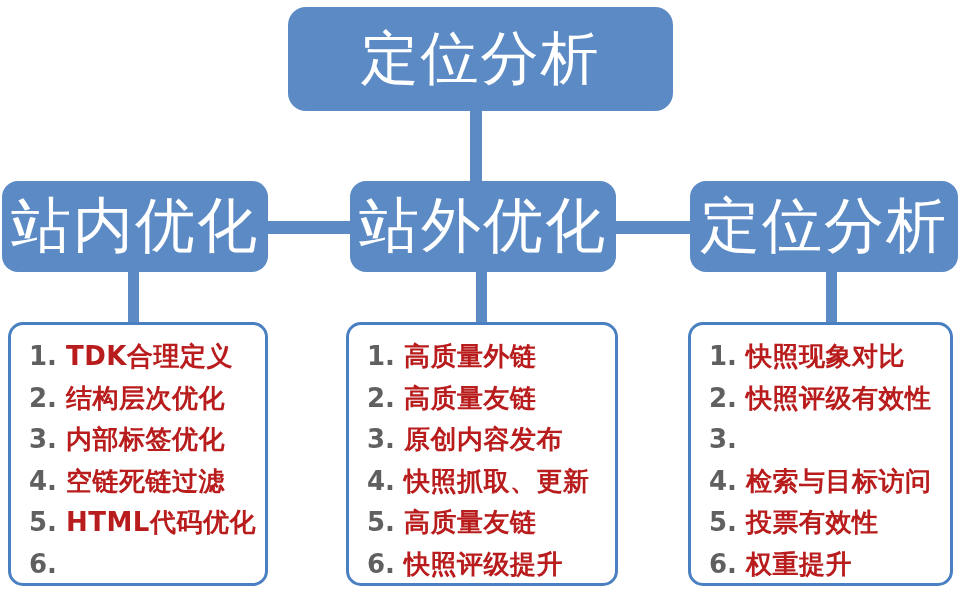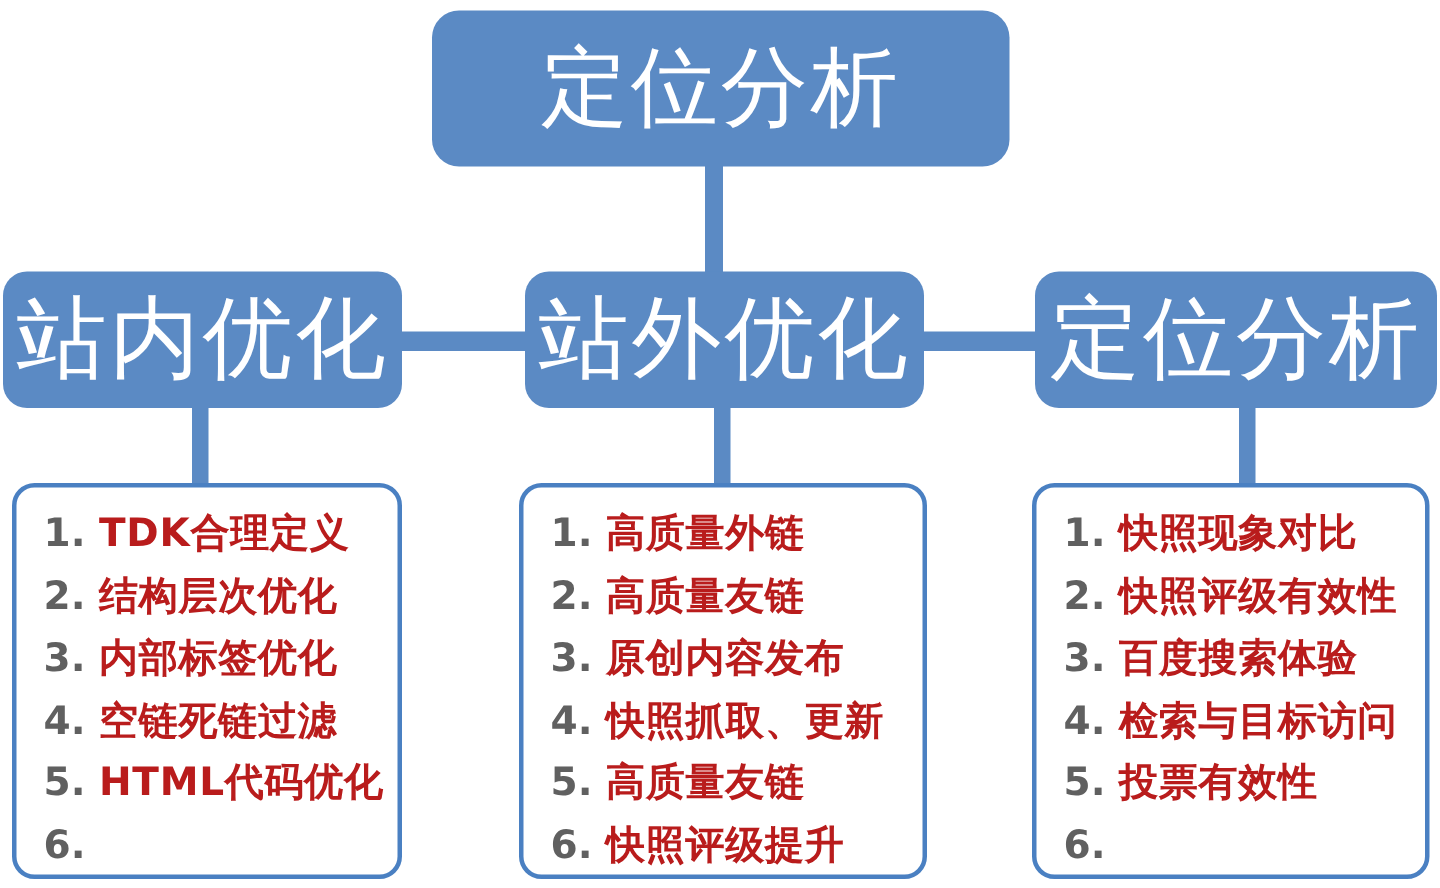--- a/index.html
+++ b/index.html
@@ -123,28 +123,28 @@
     <div class="li">
       <span class="num">1.</span>
       <span class="txt">快照现象对比</span>
     </div>
     <div class="li">
       <span class="num">2.</span>
       <span class="txt">快照评级有效性</span>
     </div>
     <div class="li">
       <span class="num">3.</span>
-      <span class="txt">百度搜索体验</span>
     </div>
     <div class="li">
       <span class="num">4.</span>
       <span class="txt">检索与目标访问</span>
     </div>
     <div class="li">
       <span class="num">5.</span>
       <span class="txt">投票有效性</span>
     </div>
     <div class="li">
       <span class="num">6.</span>
+      <span class="txt">权重提升</span>
     </div>
   </div>
 
 </div>
 
 </body></html>

